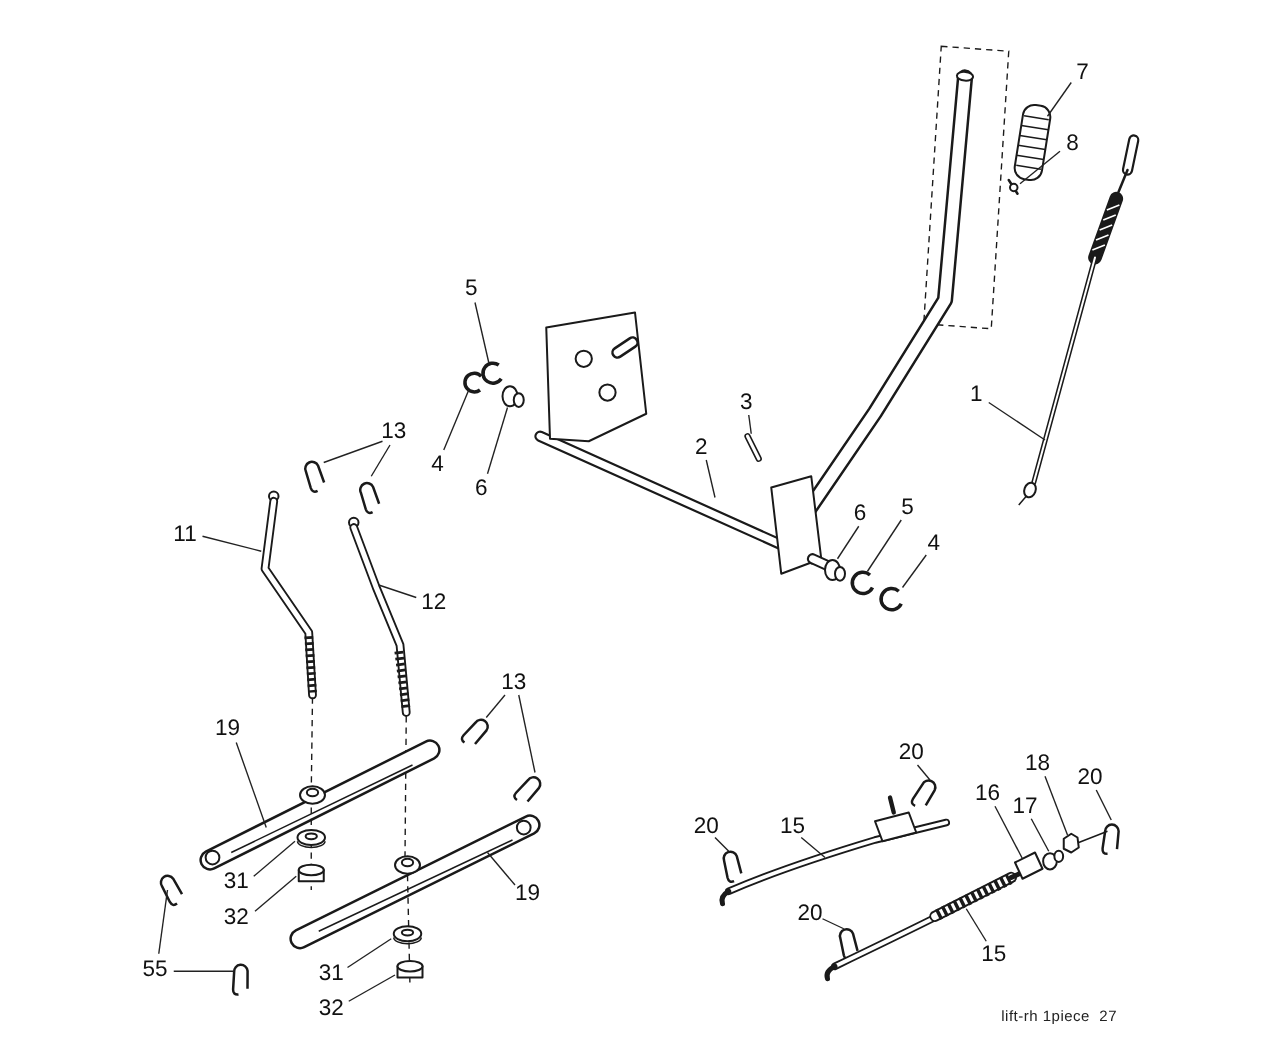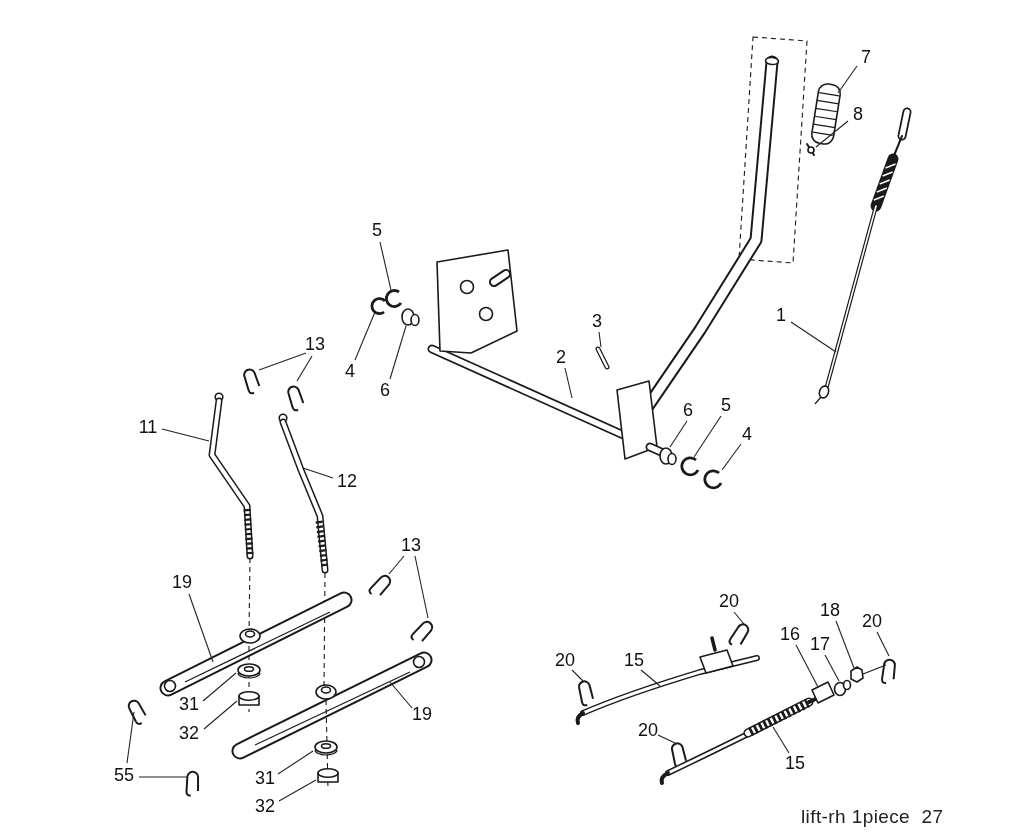--- a/index.html
+++ b/index.html
@@ -12,21 +12,21 @@
   .thin{stroke:#1a1a1a;stroke-width:1.2;fill:none}
   .dash{stroke:#1a1a1a;stroke-width:1.1;fill:none;stroke-dasharray:5 4}
   .ring{stroke:#1a1a1a;stroke-width:2.8;fill:none}
   .thread{stroke:#1a1a1a;stroke-width:7;fill:none;stroke-dasharray:2.2 2.6}
   .thread2{stroke:#1a1a1a;stroke-width:9;fill:none;stroke-dasharray:2.8 2.4}
   .wt{stroke:#fff;stroke-width:1.4}
   .clipline{stroke:#1a1a1a;stroke-width:1.6;fill:none}
   .leader{stroke:#222;stroke-width:1.1}
   .callout{font-family:"Liberation Sans",sans-serif;font-size:18px;fill:#111;
            text-anchor:middle;dominant-baseline:central}
-  .caption{position:absolute;left:801px;top:806px;font-size:19px;color:#222;
+  .caption{position:absolute;left:801px;top:806px;font-size:12px;color:#222;
            letter-spacing:.4px;white-space:pre}
 </style>
 </head>
 <body>
 
 <div class="page">
 <svg viewBox="0 0 1024 834" width="1024" height="834">
   <defs>
     <g id="clip-shape">
       <path d="M-1,13 L2,2 A4.2,4.2 0 1 0 -6.5,0.5 L-10,11 Q-11,14.5 -7.5,15"></path>

